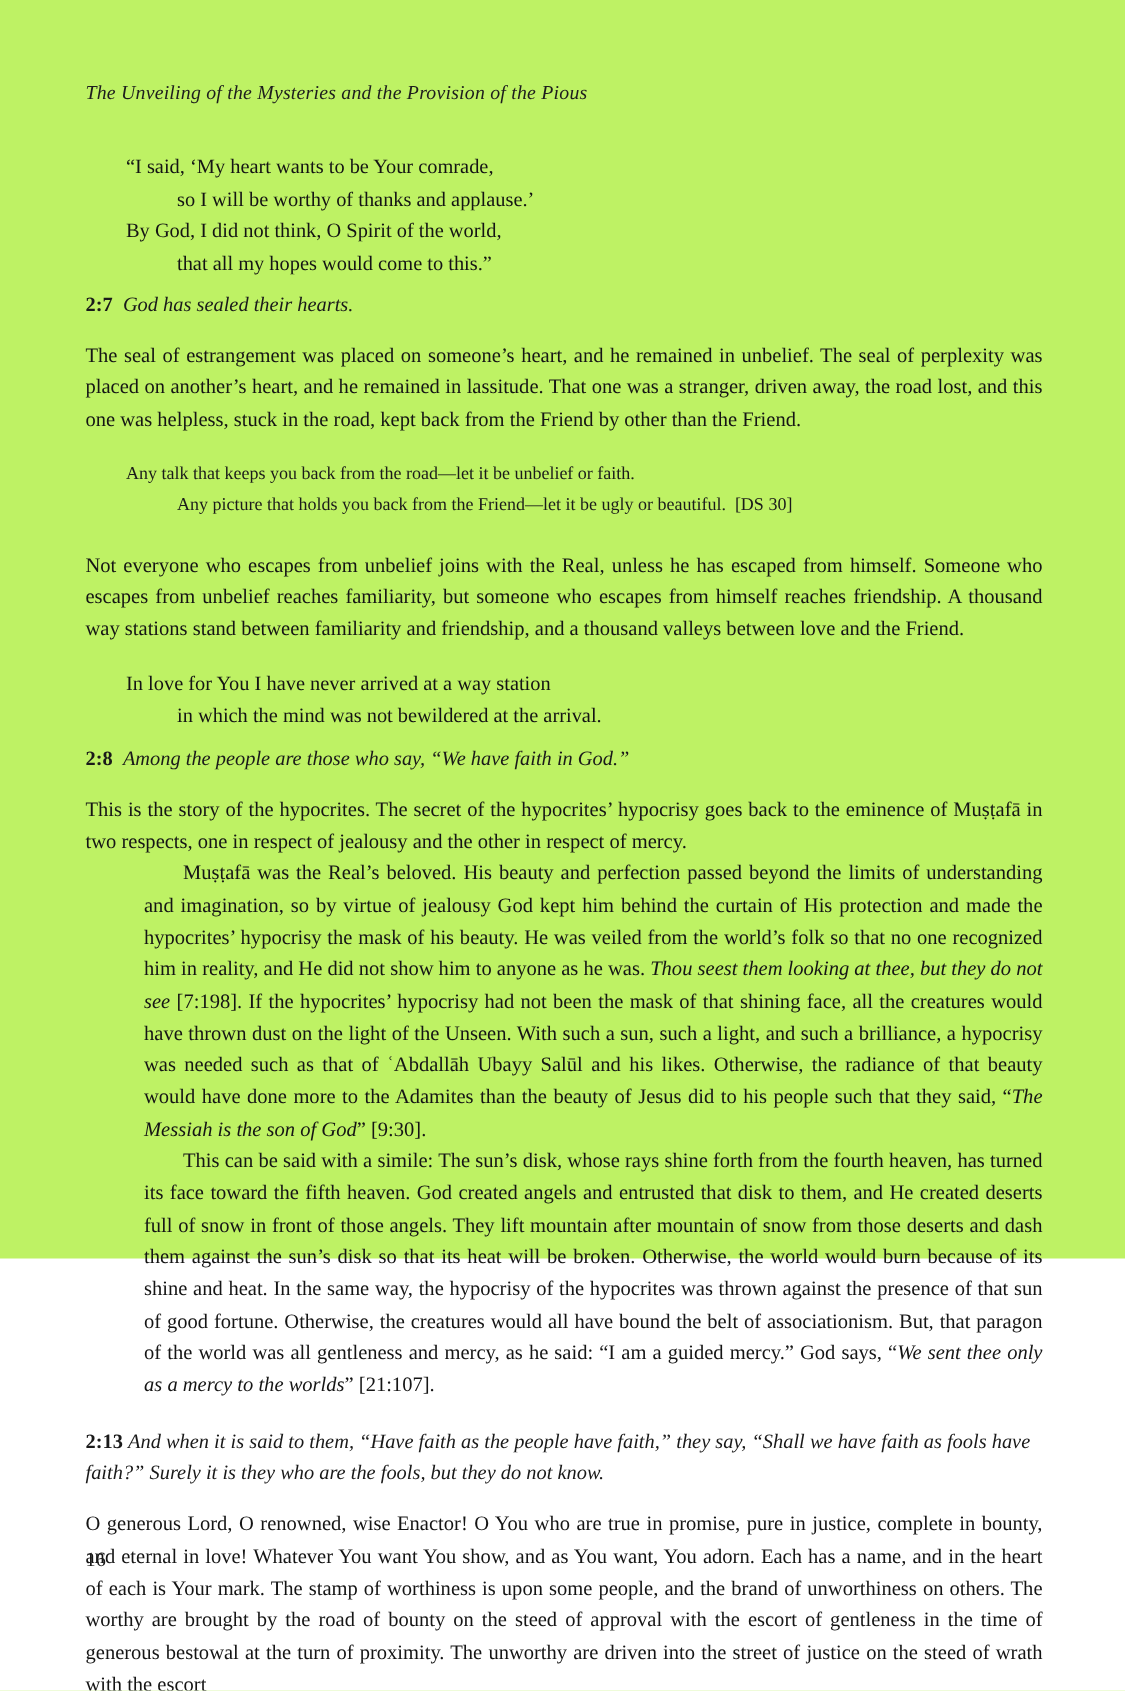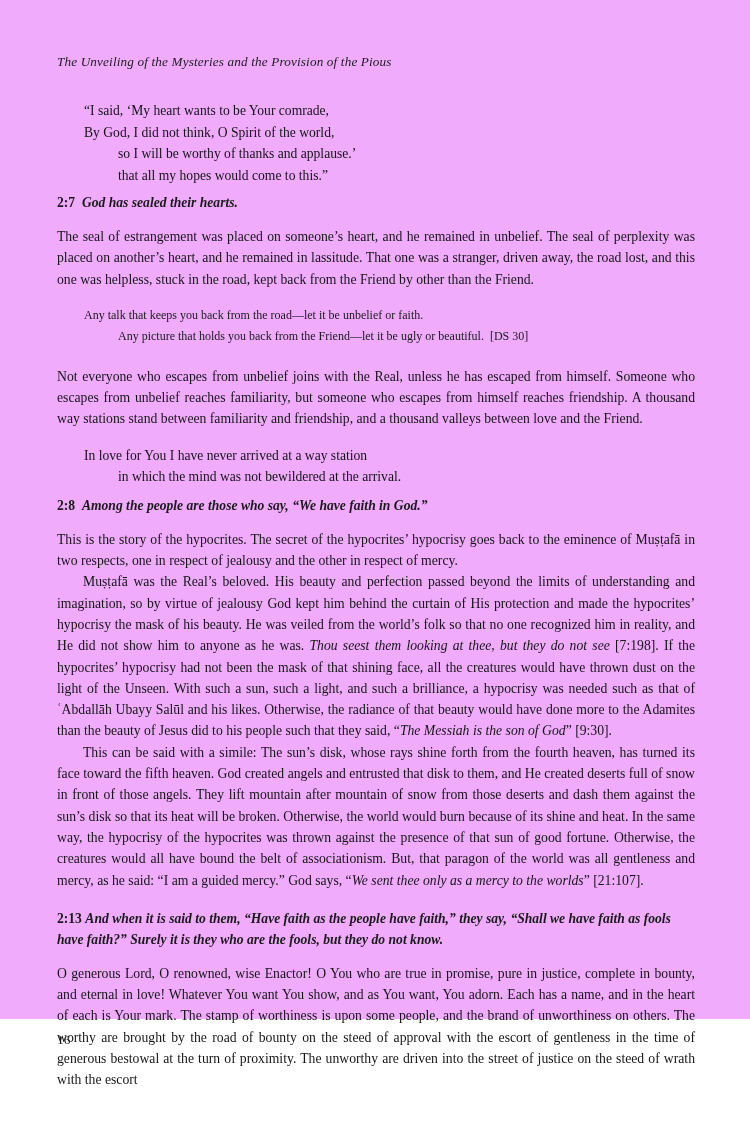--- a/index.html
+++ b/index.html
@@ -12,22 +12,22 @@
     height: 1127px;
     position: relative;
     font-family: "Liberation Serif", "DejaVu Serif", serif;
     color: #1a1a1a;
     overflow: hidden;
   }
   .page {
     position: absolute;
     left: 0; top: 0;
     width: 750px;
-    height: 1019px;
-    background: #f0abfc;
+    height: 839px;
+    background: #bef264;
   }
   .content {
     position: absolute;
     left: 57px;
     top: 54px;
     width: 638px;
   }
 
   
   .running-head {
@@ -69,21 +69,21 @@
     font-weight: bold;
     margin: 0 0 13px 0;
     text-indent: 0;
   }
   .verse-heading .num {
     font-style: normal;
     font-weight: bold;
   }
   .verse-heading .txt {
     font-style: italic;
-    font-weight: bold;
+    font-weight: normal;
   }
   .verse-heading.multi {
     line-height: 21px;
   }
 
   
   p.body {
     font-size: 13.7px;
     line-height: 21.3px;
     text-align: justify;
@@ -91,20 +91,21 @@
     margin: 0;
     color: #151515;
     -webkit-hyphens: none;
     hyphens: none;
   }
   p.body.first {
     text-indent: 0;
   }
   p.body.cont {
     text-indent: 26px;
+    margin-left: 39px;
   }
   p.body + p.body { margin-top: 0; }
   .gap-md { height: 17px; }
 
   
   .it { font-style: italic; }
   .rm { font-style: normal; }
 
   
   .quote-block {
@@ -128,22 +129,22 @@
 <body>
 
 <div class="page">
 
   <div class="content">
 
     <div class="running-head">The Unveiling of the Mysteries and the Provision of the Pious</div>
 
     <div class="verse-block poem-open">
       <div class="verse-line">“I said, ‘My heart wants to be Your comrade,</div>
+      <div class="verse-line ind">so I will be worthy of thanks and applause.’</div>
       <div class="verse-line">By God, I did not think, O Spirit of the world,</div>
-      <div class="verse-line ind">so I will be worthy of thanks and applause.’</div>
       <div class="verse-line ind">that all my hopes would come to this.”</div>
     </div>
 
     <div class="verse-heading">
       <span class="num">2:7</span><span class="rm">&nbsp;&nbsp;</span><span class="txt">God has sealed their hearts.</span>
     </div>
 
     <p class="body first">The seal of estrangement was placed on someone’s heart, and he remained in unbelief.  The seal of perplexity was placed on another’s heart, and he remained in lassitude.  That one was a stranger, driven away, the road lost, and this one was helpless, stuck in the road, kept back from the Friend by other than the Friend.</p>
 
     <div class="quote-block">

